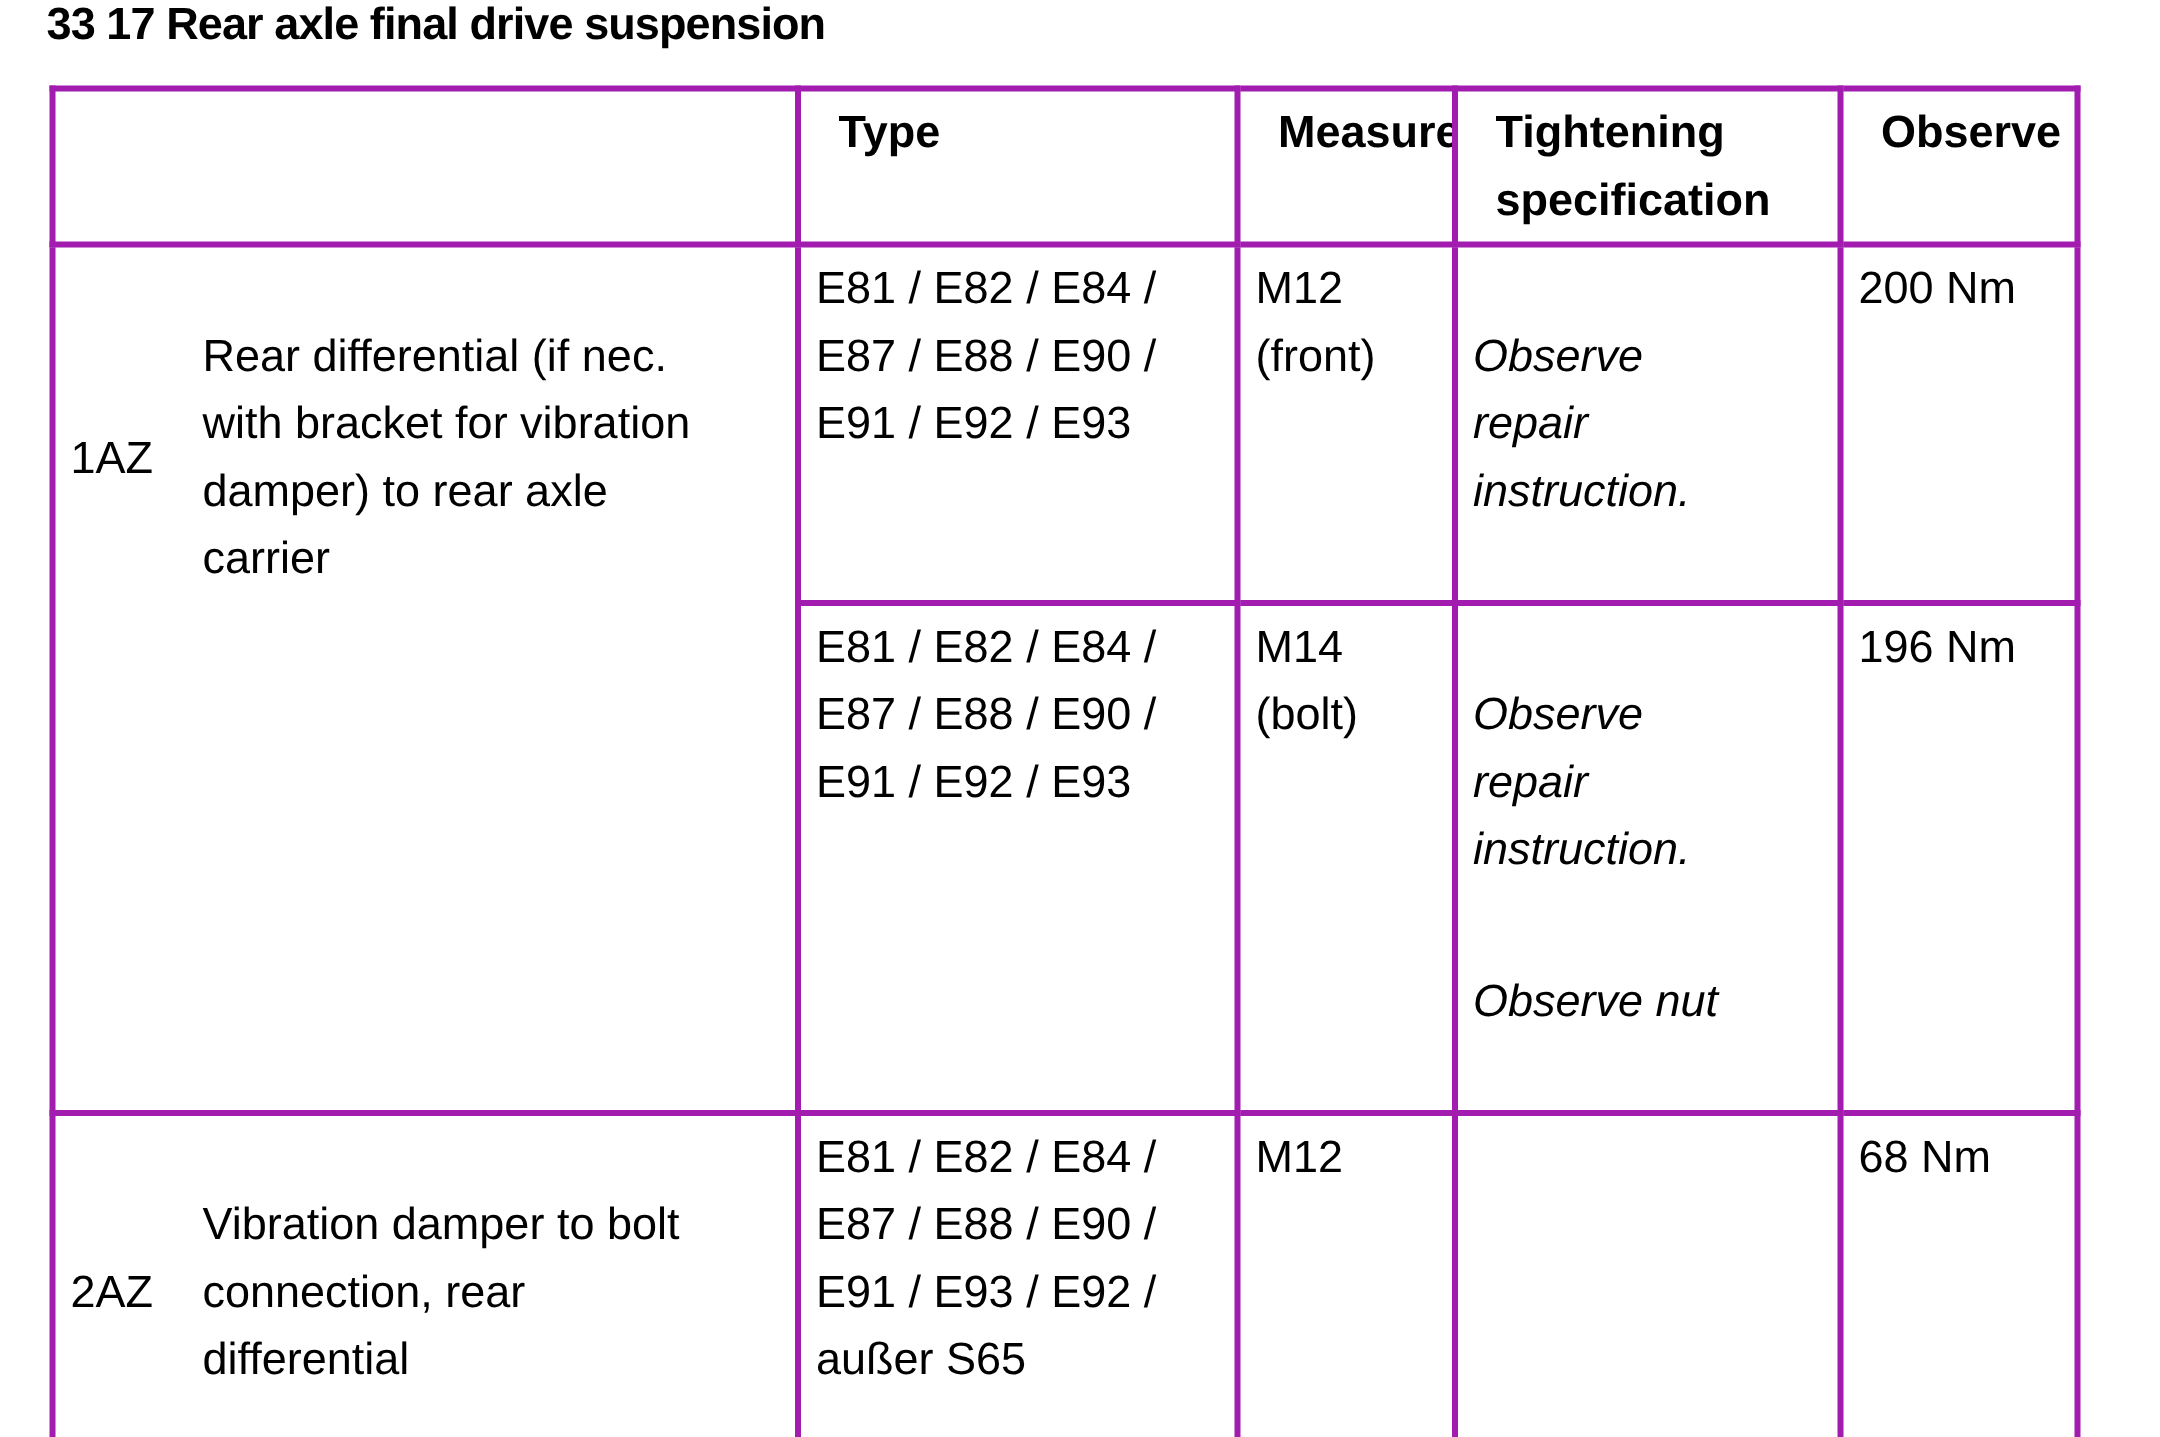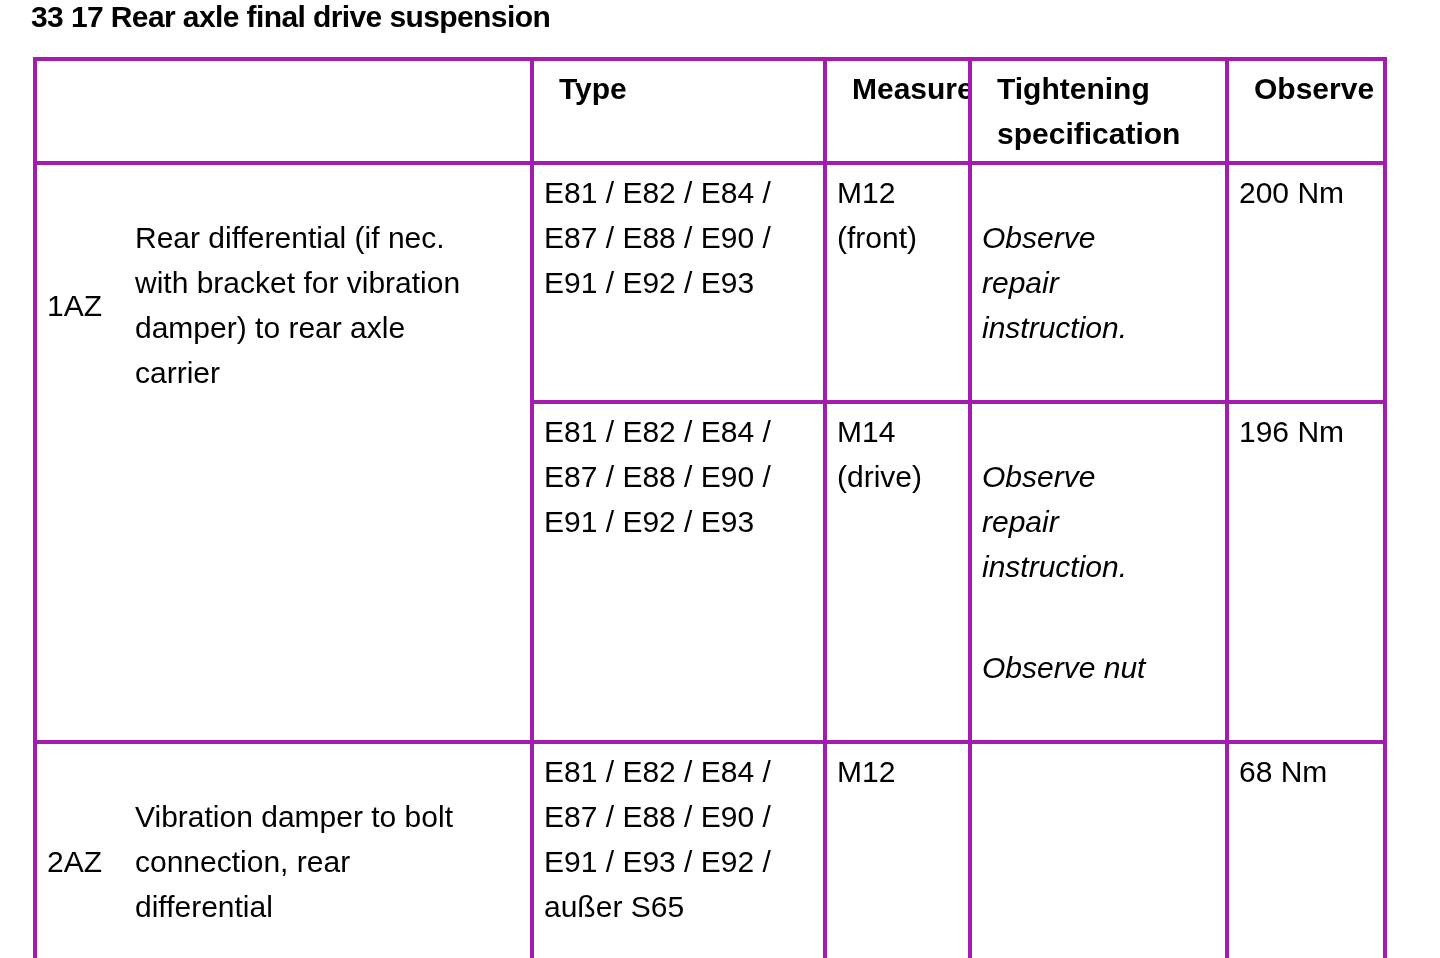--- a/index.html
+++ b/index.html
@@ -102,21 +102,21 @@
 instruction.</p>
       </td>
       <td>200 Nm</td>
     </tr>
 
     <tr style="height:196px">
       <td>E81 / E82 / E84 /
 E87 / E88 / E90 /
 E91 / E92 / E93</td>
       <td>M14
-(drive)</td>
+(bolt)</td>
       <td class="tightening-cell">
         <p>Observe
 repair
 instruction.</p>
         <p>Observe nut</p>
       </td>
       <td>196 Nm</td>
     </tr>
 
     <tr style="height:186px">

